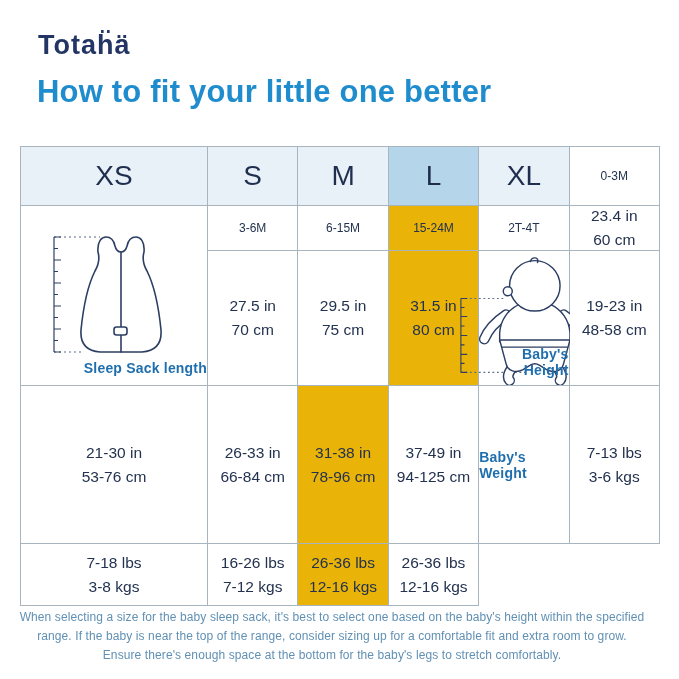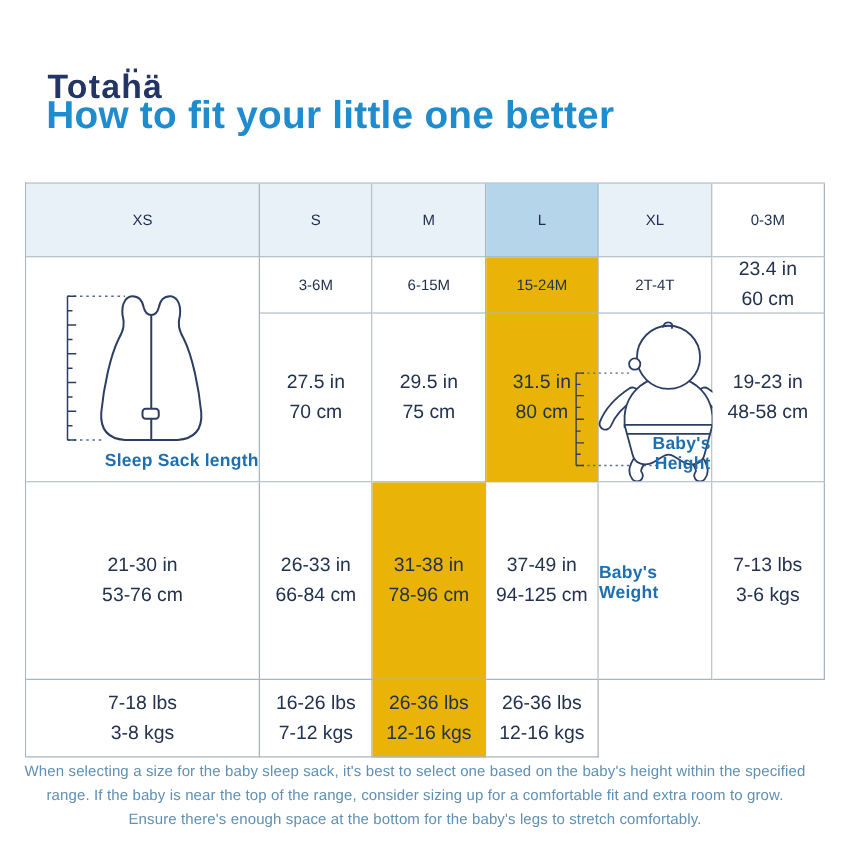--- a/index.html
+++ b/index.html
@@ -3,39 +3,39 @@
 <meta charset="utf-8">
 <style>
   html,body{margin:0;padding:0;}
   body{
     width:679px;height:679px;background:#ffffff;position:relative;overflow:hidden;
     font-family:"Liberation Sans","DejaVu Sans",sans-serif;
     -webkit-font-smoothing:antialiased;
   }
   .logo{
     position:absolute;left:38px;top:30px;
-    font-size:27px;font-weight:700;color:#233564;letter-spacing:1px;margin-top:24px;
+    font-size:27px;font-weight:700;color:#233564;letter-spacing:1px;
   }
   .heading{
     position:absolute;left:37px;top:74px;
     font-size:31px;font-weight:700;color:#1f8ccd;letter-spacing:.2px;
   }
   .chart{
     position:absolute;left:20px;top:146px;
     display:grid;
     grid-template-columns:187px repeat(5,90.4px);
     grid-template-rows:59px 45px 135px 158px 62px;
     border-top:1px solid #a8b5bf;border-left:1px solid #a8b5bf;
   }
   .cell{
     border-right:1px solid #a8b5bf;border-bottom:1px solid #a8b5bf;
     display:flex;flex-direction:column;align-items:center;justify-content:center;
     color:#23324f;background:#ffffff;position:relative;box-sizing:border-box;
   }
-  .head{background:#e8f1f8;font-size:12px;font-weight:500;color:#1f2e4e;}
+  .head{background:#e8f1f8;font-size:28px;font-weight:500;color:#1f2e4e;}
   .head.hl{background:#b4d5ea;}
   .corner{font-size:15px;line-height:21px;font-weight:500;text-align:center;color:#23324f;}
   .agecell{font-size:12px;font-weight:500;}
   .valcell{font-size:15.5px;line-height:24px;font-weight:500;text-align:center;}
   .hl{background:#eab308;}
   .illus-cell{justify-content:flex-start;}
   .sack-cell{grid-row:2/4;}
   .rowlabel{
     font-size:14px;font-weight:700;color:#1f6fae;letter-spacing:.2px;
   }

